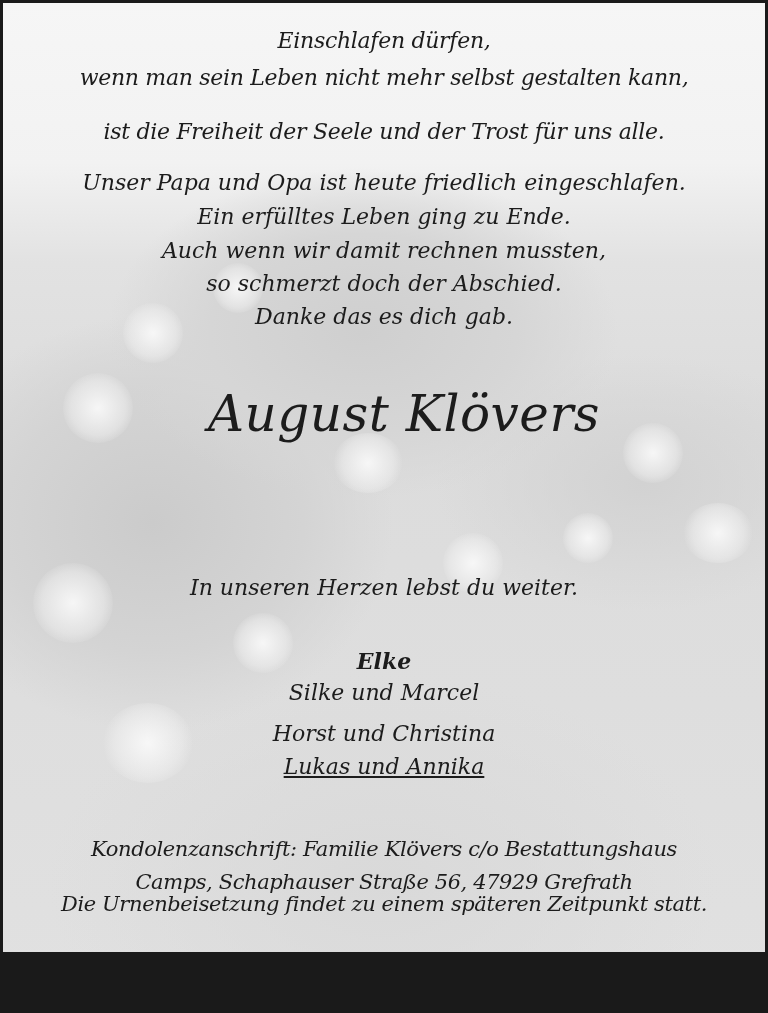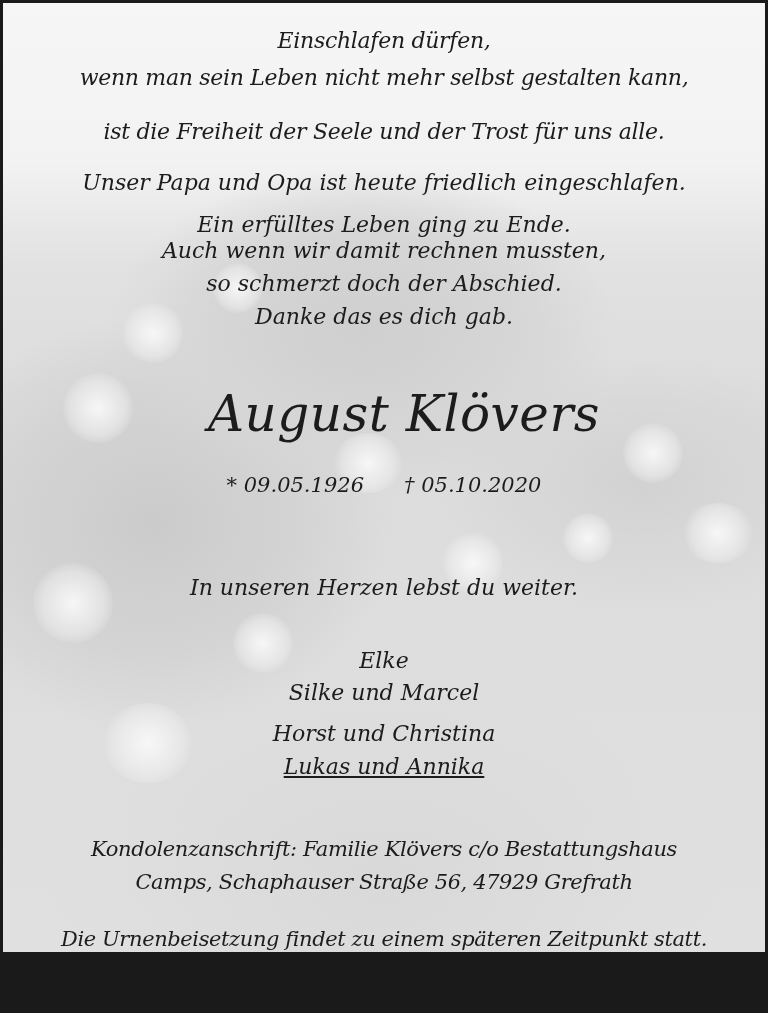--- a/index.html
+++ b/index.html
@@ -64,36 +64,33 @@
     <div class="blossom" style="left:230px;top:610px;width:60px;height:60px;"></div>
     <div class="blossom" style="left:330px;top:430px;width:70px;height:60px;"></div>
   </div>
 
   <div class="content">
     <div class="line verse" style="top:25px;">Einschlafen dürfen,</div>
     <div class="line verse" style="top:62px;">wenn man sein Leben nicht mehr selbst gestalten kann,</div>
     <div class="line verse" style="top:116px;">ist die Freiheit der Seele und der Trost für uns alle.</div>
 
     <div class="line verse2" style="top:167px;">Unser Papa und Opa ist heute friedlich eingeschlafen.</div>
-    <div class="line verse2" style="top:201px;margin-top:8px;">Ein erfülltes Leben ging zu Ende.</div>
+    <div class="line verse2" style="top:201px;">Ein erfülltes Leben ging zu Ende.</div>
     <div class="line verse2" style="top:235px;">Auch wenn wir damit rechnen mussten,</div>
     <div class="line verse2" style="top:268px;">so schmerzt doch der Abschied.</div>
     <div class="line verse2" style="top:301px;">Danke das es dich gab.</div>
 
     <div class="line name" style="top:382px;padding-left:40px;">August Klövers</div>
 
-    <div class="line dates" style="top:470px;">
-      <span>* 09.05.1926</span><span class="gap"></span><span>† 05.10.2020</span>
-    </div>
 
     <div class="line motto" style="top:572px;">In unseren Herzen lebst du weiter.</div>
 
-    <div class="line family" style="top:645px;">Elke</div>
+    <div class="line family" style="top:645px;font-weight:bold;">Elke</div>
     <div class="line family" style="top:677px;">Silke und Marcel</div>
     <div class="line family" style="top:718px;">Horst und Christina</div>
     <div class="line family" style="top:751px;text-decoration:underline;">Lukas und Annika</div>
 
     <div class="line footer" style="top:834px;">Kondolenzanschrift: Familie Klövers c/o Bestattungshaus</div>
     <div class="line footer" style="top:867px;">Camps, Schaphauser Straße 56, 47929 Grefrath</div>
 
-    <div class="line footer" style="top:924px;">Die Urnenbeisetzung findet zu einem späteren Zeitpunkt statt.</div>
+    <div class="line footer" style="top:889px;">Die Urnenbeisetzung findet zu einem späteren Zeitpunkt statt.</div>
   </div>
 </div>
 
 </body></html>

